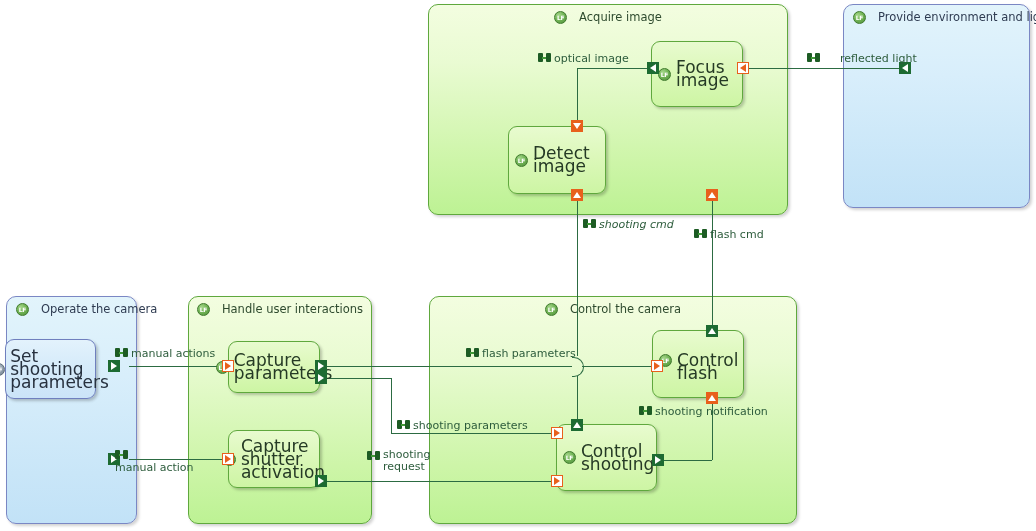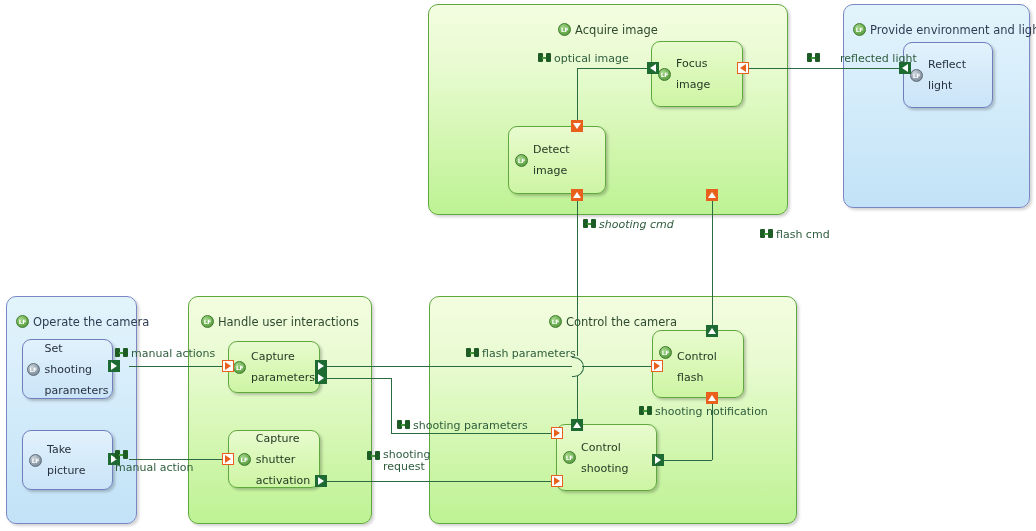--- a/index.html
+++ b/index.html
@@ -33,24 +33,24 @@
   .container-title{
     position:absolute;
     top:5px;
     left:0;
     width:100%;
     text-align:center;
     font-size:11.5px;
     color:#2e4a2e;
     white-space:nowrap;
     display:flex;
+    align-items:center;
     justify-content:center;
-    gap:4px;
+    gap:12px;
     pointer-events:none;
-    margin-top:13px;
   }
   .container.blue .container-title{color:#2f3c52;}
   .container-title.leftalign{justify-content:flex-start;padding-left:9px;}
 
   
   .fn{
     position:absolute;
     border-radius:9px;
     box-sizing:border-box;
     box-shadow:2px 2px 3px rgba(0,0,0,0.22);
@@ -68,23 +68,23 @@
     background:linear-gradient(to bottom,#e3f2fc 0%,#d6ebfa 45%,#cbe4f8 100%);
   }
   .fn-inner{
     display:flex;
     align-items:center;
     gap:5px;
     width:100%;
     justify-content:center;
   }
   .fn-label{
-    font-size:11px;
+    font-size:17px;
     color:#253a25;
-    line-height:21px;
+    line-height:13px;
     white-space:pre-line;
     text-align:left;
   }
   .fn.blue .fn-label{color:#27313f;}
   .fn.center .fn-inner{justify-content:center;}
 
   
   .lf-icon{
     flex:0 0 auto;
     width:13px;height:13px;
@@ -286,48 +286,36 @@
     <span class="tri tri-down-white"></span>
   </div>
   <div class="port orangebox" style="left:571px;top:189px;">
     <span class="tri tri-up-white"></span>
   </div>
 
   <div class="port orangebox" style="left:706px;top:189px;">
     <span class="tri tri-up-white"></span>
   </div>
 
-  <div class="fn blue center" style="left:903px;top:42px;width:90px;height:66px;">
-    <div class="fn-inner">
-      <span class="lf-icon grey"></span>
-      <span class="fn-label">Reflect light</span>
-    </div>
-  </div>
   <div class="port greenbox" style="left:899px;top:62px;">
     <span class="tri tri-left-white"></span>
   </div>
 
-  <div class="fn blue" style="left:22px;top:339px;width:91px;height:60px;">
+  <div class="fn blue" style="left:5px;top:339px;width:91px;height:60px;">
     <div class="fn-inner">
       <span class="lf-icon grey"></span>
       <span class="fn-label">Set
 shooting
 parameters</span>
     </div>
   </div>
   <div class="port greenbox" style="left:108px;top:360px;">
     <span class="tri tri-right-white"></span>
   </div>
 
-  <div class="fn blue" style="left:22px;top:430px;width:91px;height:60px;">
-    <div class="fn-inner" style="justify-content:flex-start;">
-      <span class="lf-icon grey"></span>
-      <span class="fn-label">Take picture</span>
-    </div>
-  </div>
   <div class="port greenbox" style="left:108px;top:453px;">
     <span class="tri tri-right-white"></span>
   </div>
 
   <div class="fn green center" style="left:228px;top:341px;width:92px;height:52px;">
     <div class="fn-inner">
       <span class="lf-icon"></span>
       <span class="fn-label">Capture
 parameters</span>
     </div>
@@ -407,21 +395,21 @@
     <span class="txt">reflected light</span>
   </div>
 
   <div class="conn-label" style="left:583px;top:219px;font-style:italic;">
     <span class="ex-icon">
         <span class="ex-bar"></span>
       </span>
     <span class="txt">shooting cmd</span>
   </div>
 
-  <div class="conn-label" style="left:760px;top:229px;justify-content:space-between;">
+  <div class="conn-label" style="left:694px;top:229px;justify-content:space-between;">
     <span class="ex-icon">
         <span class="ex-bar"></span>
       </span>
     <span class="txt">flash cmd</span>
   </div>
 
   <div class="conn-label" style="left:115px;top:348px;">
     <span class="ex-icon">
         <span class="ex-bar"></span>
       </span>

